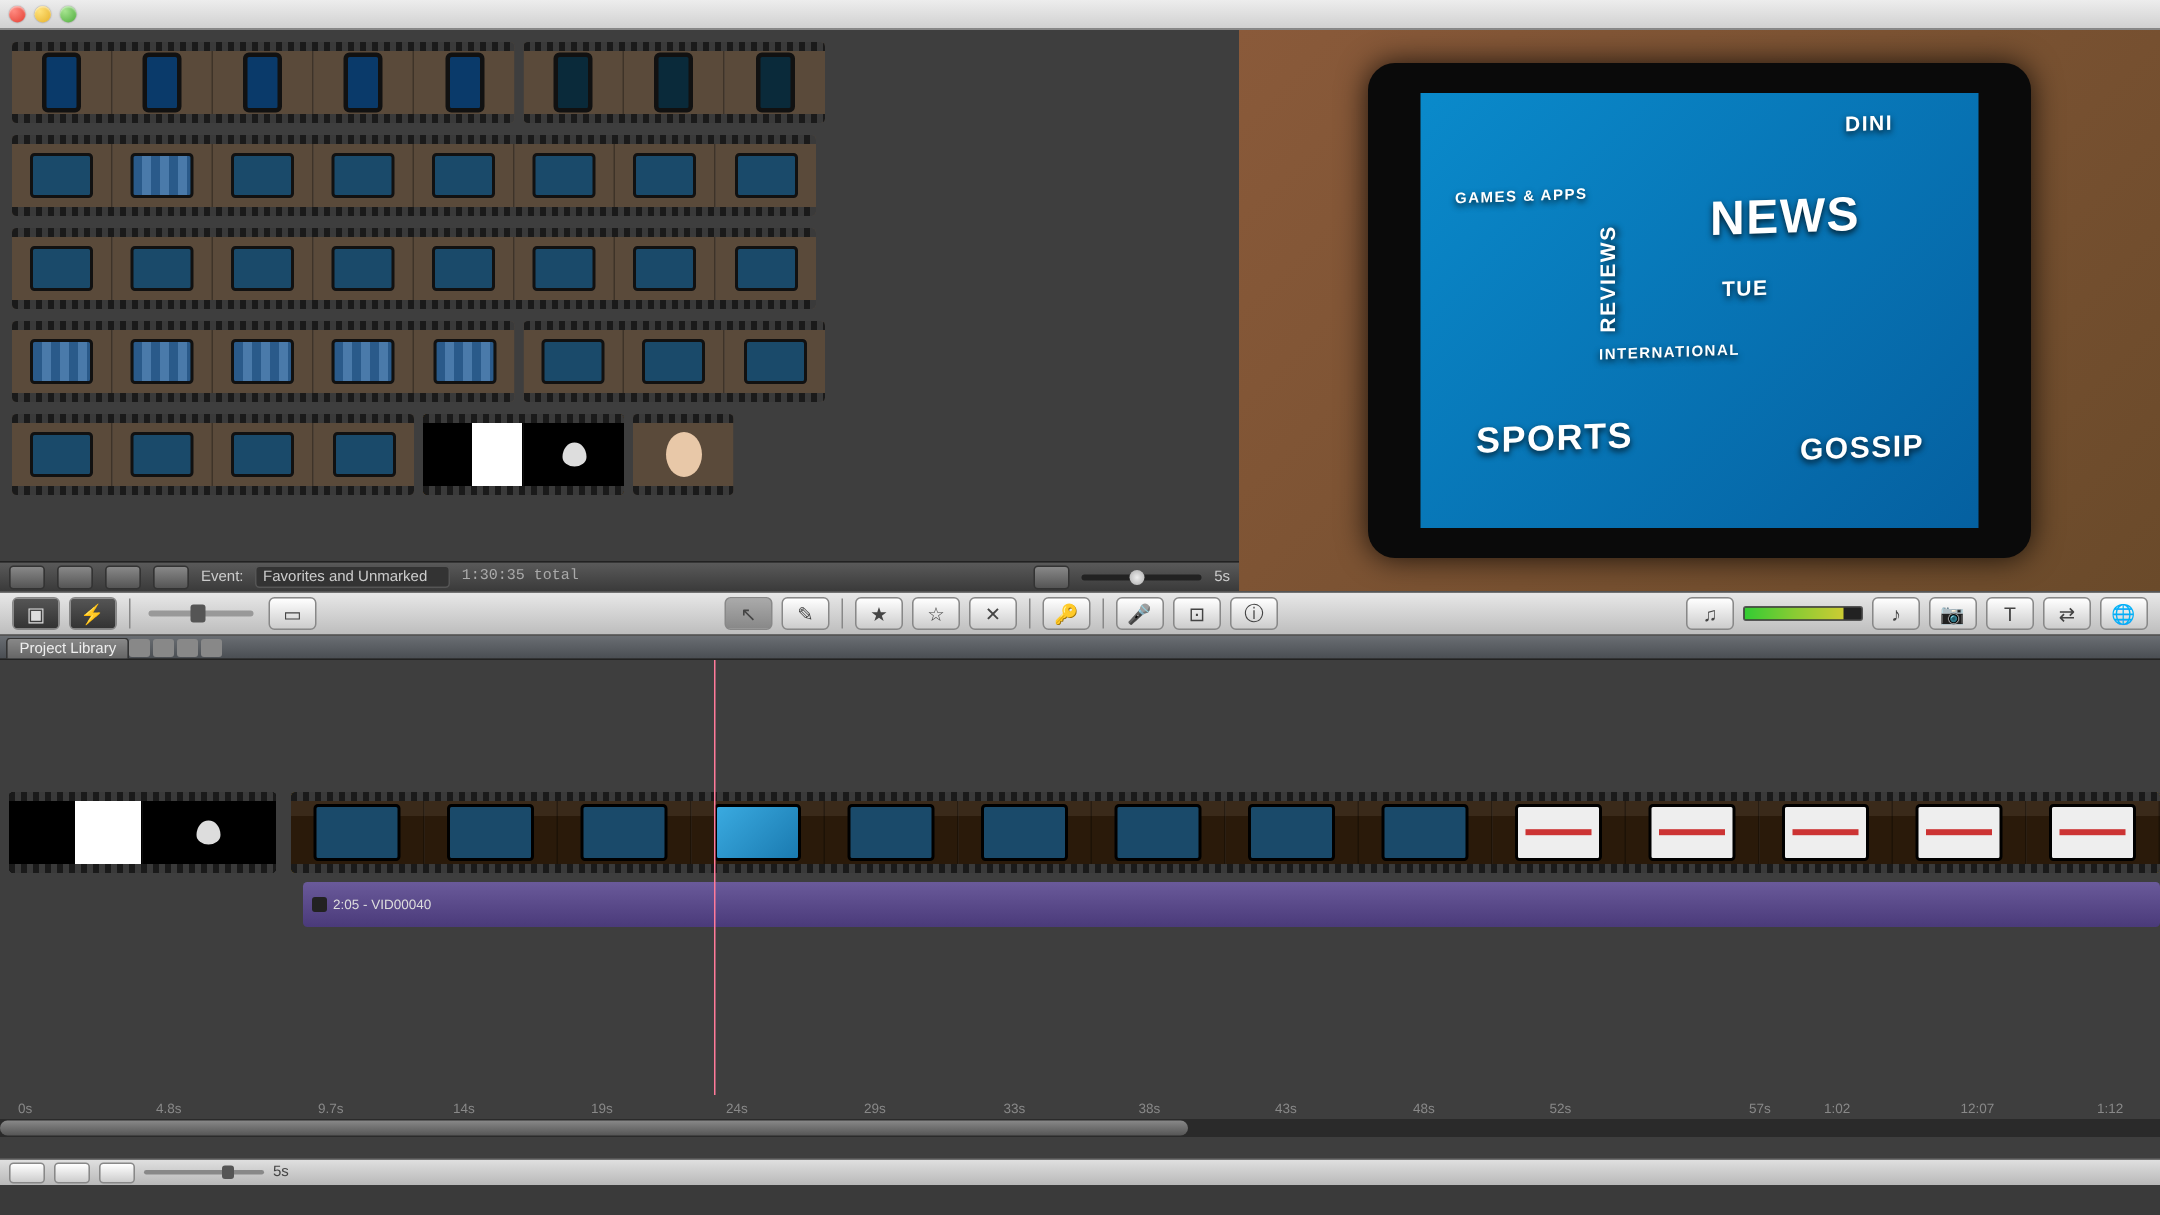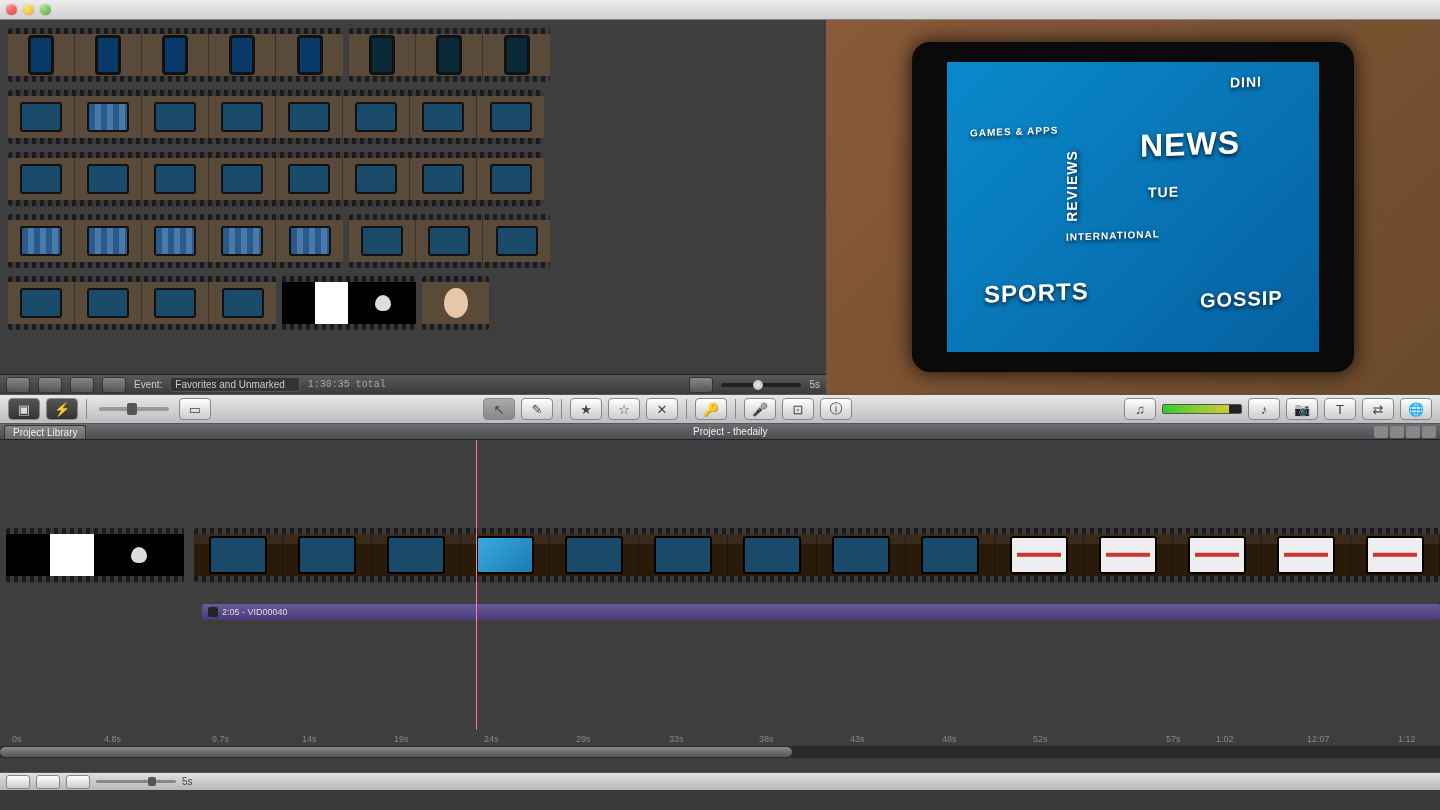--- a/index.html
+++ b/index.html
@@ -88,21 +88,21 @@
 
 .timeline { height:332px; background:#3e3e3e; position:relative; overflow:hidden;}
 .playhead { position:absolute; left:476px; top:0; bottom:42px; width:1px; background:#ff7a9a; z-index:10;}
 .tl-track { position:absolute; top:88px; left:6px; right:0; display:flex; gap:10px;}
 .tl-clip { display:flex; height:54px; border-radius:3px; overflow:hidden; position:relative;}
 .tl-clip .frame { width:89px; height:54px; position:relative; border-right:1px solid rgba(0,0,0,.3);}
 .tl-clip:before, .tl-clip:after { content:""; position:absolute; width:100%; height:6px; background:repeating-linear-gradient(90deg,#1a1a1a 0 4px,#3a3a3a 4px 8px); z-index:2;}
 .tl-clip:before { top:0;}
 .tl-clip:after { bottom:0;}
 .tl-clip.selected { outline:2px solid #f0d020; outline-offset:-2px;}
-.audio-track { position:absolute; top:148px; left:202px; right:0; height:16px; background:linear-gradient(#6a5a9a,#4a3a7a); border-radius:3px; display:flex; align-items:center; padding:0 6px; font-size:9px; color:#ddd; gap:4px;margin-top:16px;}
+.audio-track { position:absolute; top:148px; left:202px; right:0; height:30px; background:linear-gradient(#6a5a9a,#4a3a7a); border-radius:3px; display:flex; align-items:center; padding:0 6px; font-size:9px; color:#ddd; gap:4px;}
 .audio-track .spk { width:10px; height:10px; background:#222; border-radius:2px;}
 
 .ruler { position:absolute; bottom:26px; left:6px; right:0; height:12px; display:flex; font-size:9px; color:#888;}
 .ruler span { position:absolute;}
 
 .hscroll { position:absolute; bottom:14px; left:0; right:0; height:12px; background:#2a2a2a;}
 .hscroll .thumb { position:absolute; left:0; width:55%; top:1px; bottom:1px; background:linear-gradient(#888,#555); border-radius:6px;}
 
 
 .bottombar { height:18px; background:linear-gradient(#e0e0e0,#b8b8b8); border-top:1px solid #555; display:flex; align-items:center; padding:0 6px; font-size:10px; color:#444; gap:6px;}
@@ -257,21 +257,20 @@
   <div class="meter"></div>
   <div class="tbtn">♪</div>
   <div class="tbtn">📷</div>
   <div class="tbtn">T</div>
   <div class="tbtn">⇄</div>
   <div class="tbtn">🌐</div>
 </div>
 
 <div class="projheader">
   <div class="tab">Project Library</div>
-  <div class="title">Project - thedaily</div>
   <div class="right-icons">
     <div class="ri"></div>
     <div class="ri"></div>
     <div class="ri"></div>
     <div class="ri"></div>
   </div>
 </div>
 
 <div class="timeline">
   <div class="playhead"></div>

